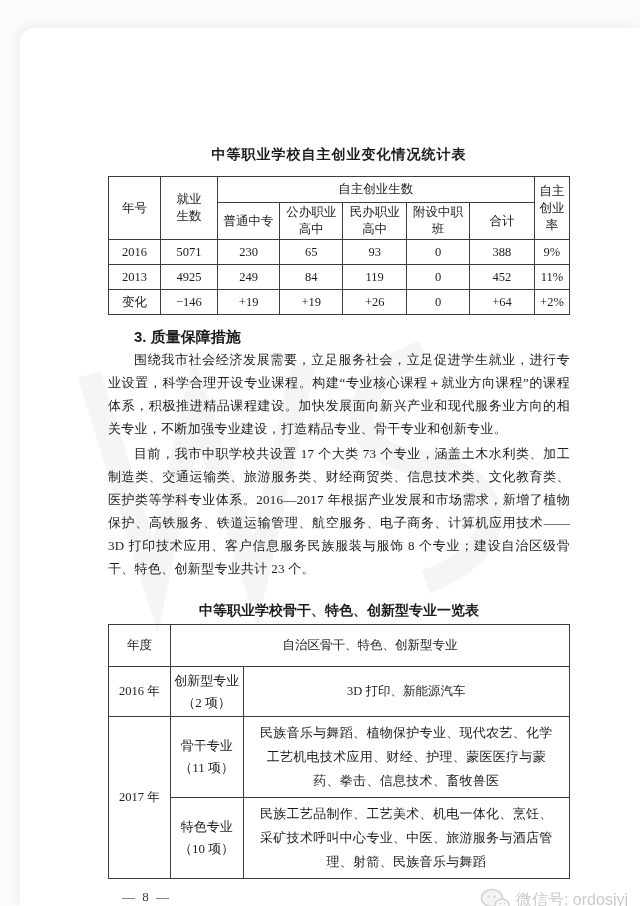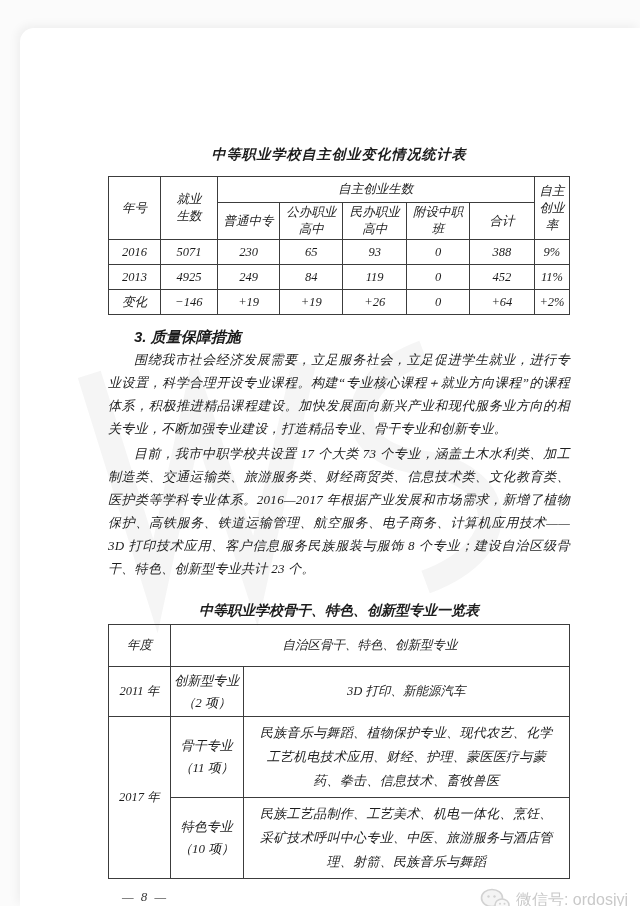--- a/index.html
+++ b/index.html
@@ -23,21 +23,20 @@
     left: 55px; top: 295px;
     opacity: 0.045;
     transform: rotate(-3deg);
     z-index: 0;
   }
   .content {
     position: absolute;
     left: 88px; top: 0;
     width: 462px;
     z-index: 1;
-    font-style: italic;
   }
   .doc-title {
     margin-top: 117px;
     text-align: center;
     font-family: "Liberation Sans", "DejaVu Sans", sans-serif;
     font-weight: bold;
     font-size: 14px;
     line-height: 19px;
     letter-spacing: 1px;
   }
@@ -216,21 +215,21 @@
         <col style="width:13.4%">
           <col style="width:15.8%">
           <col style="width:70.8%">
       </colgroup>
       <tbody>
           <tr class="hrow">
         <td>年度</td>
         <td colspan="2">自治区骨干、特色、创新型专业</td>
       </tr>
       <tr class="row-2016">
-        <td>2011 年</td>
+        <td>2016 年</td>
         <td>
           <div class="type-line">创新型专业</div>
           <div class="type-line">（2 项）</div>
         </td>
         <td>3D 打印、新能源汽车</td>
       </tr>
       <tr class="row-backbone">
         <td rowspan="2">2017 年</td>
         <td>
           <div class="type-line">骨干专业</div>

